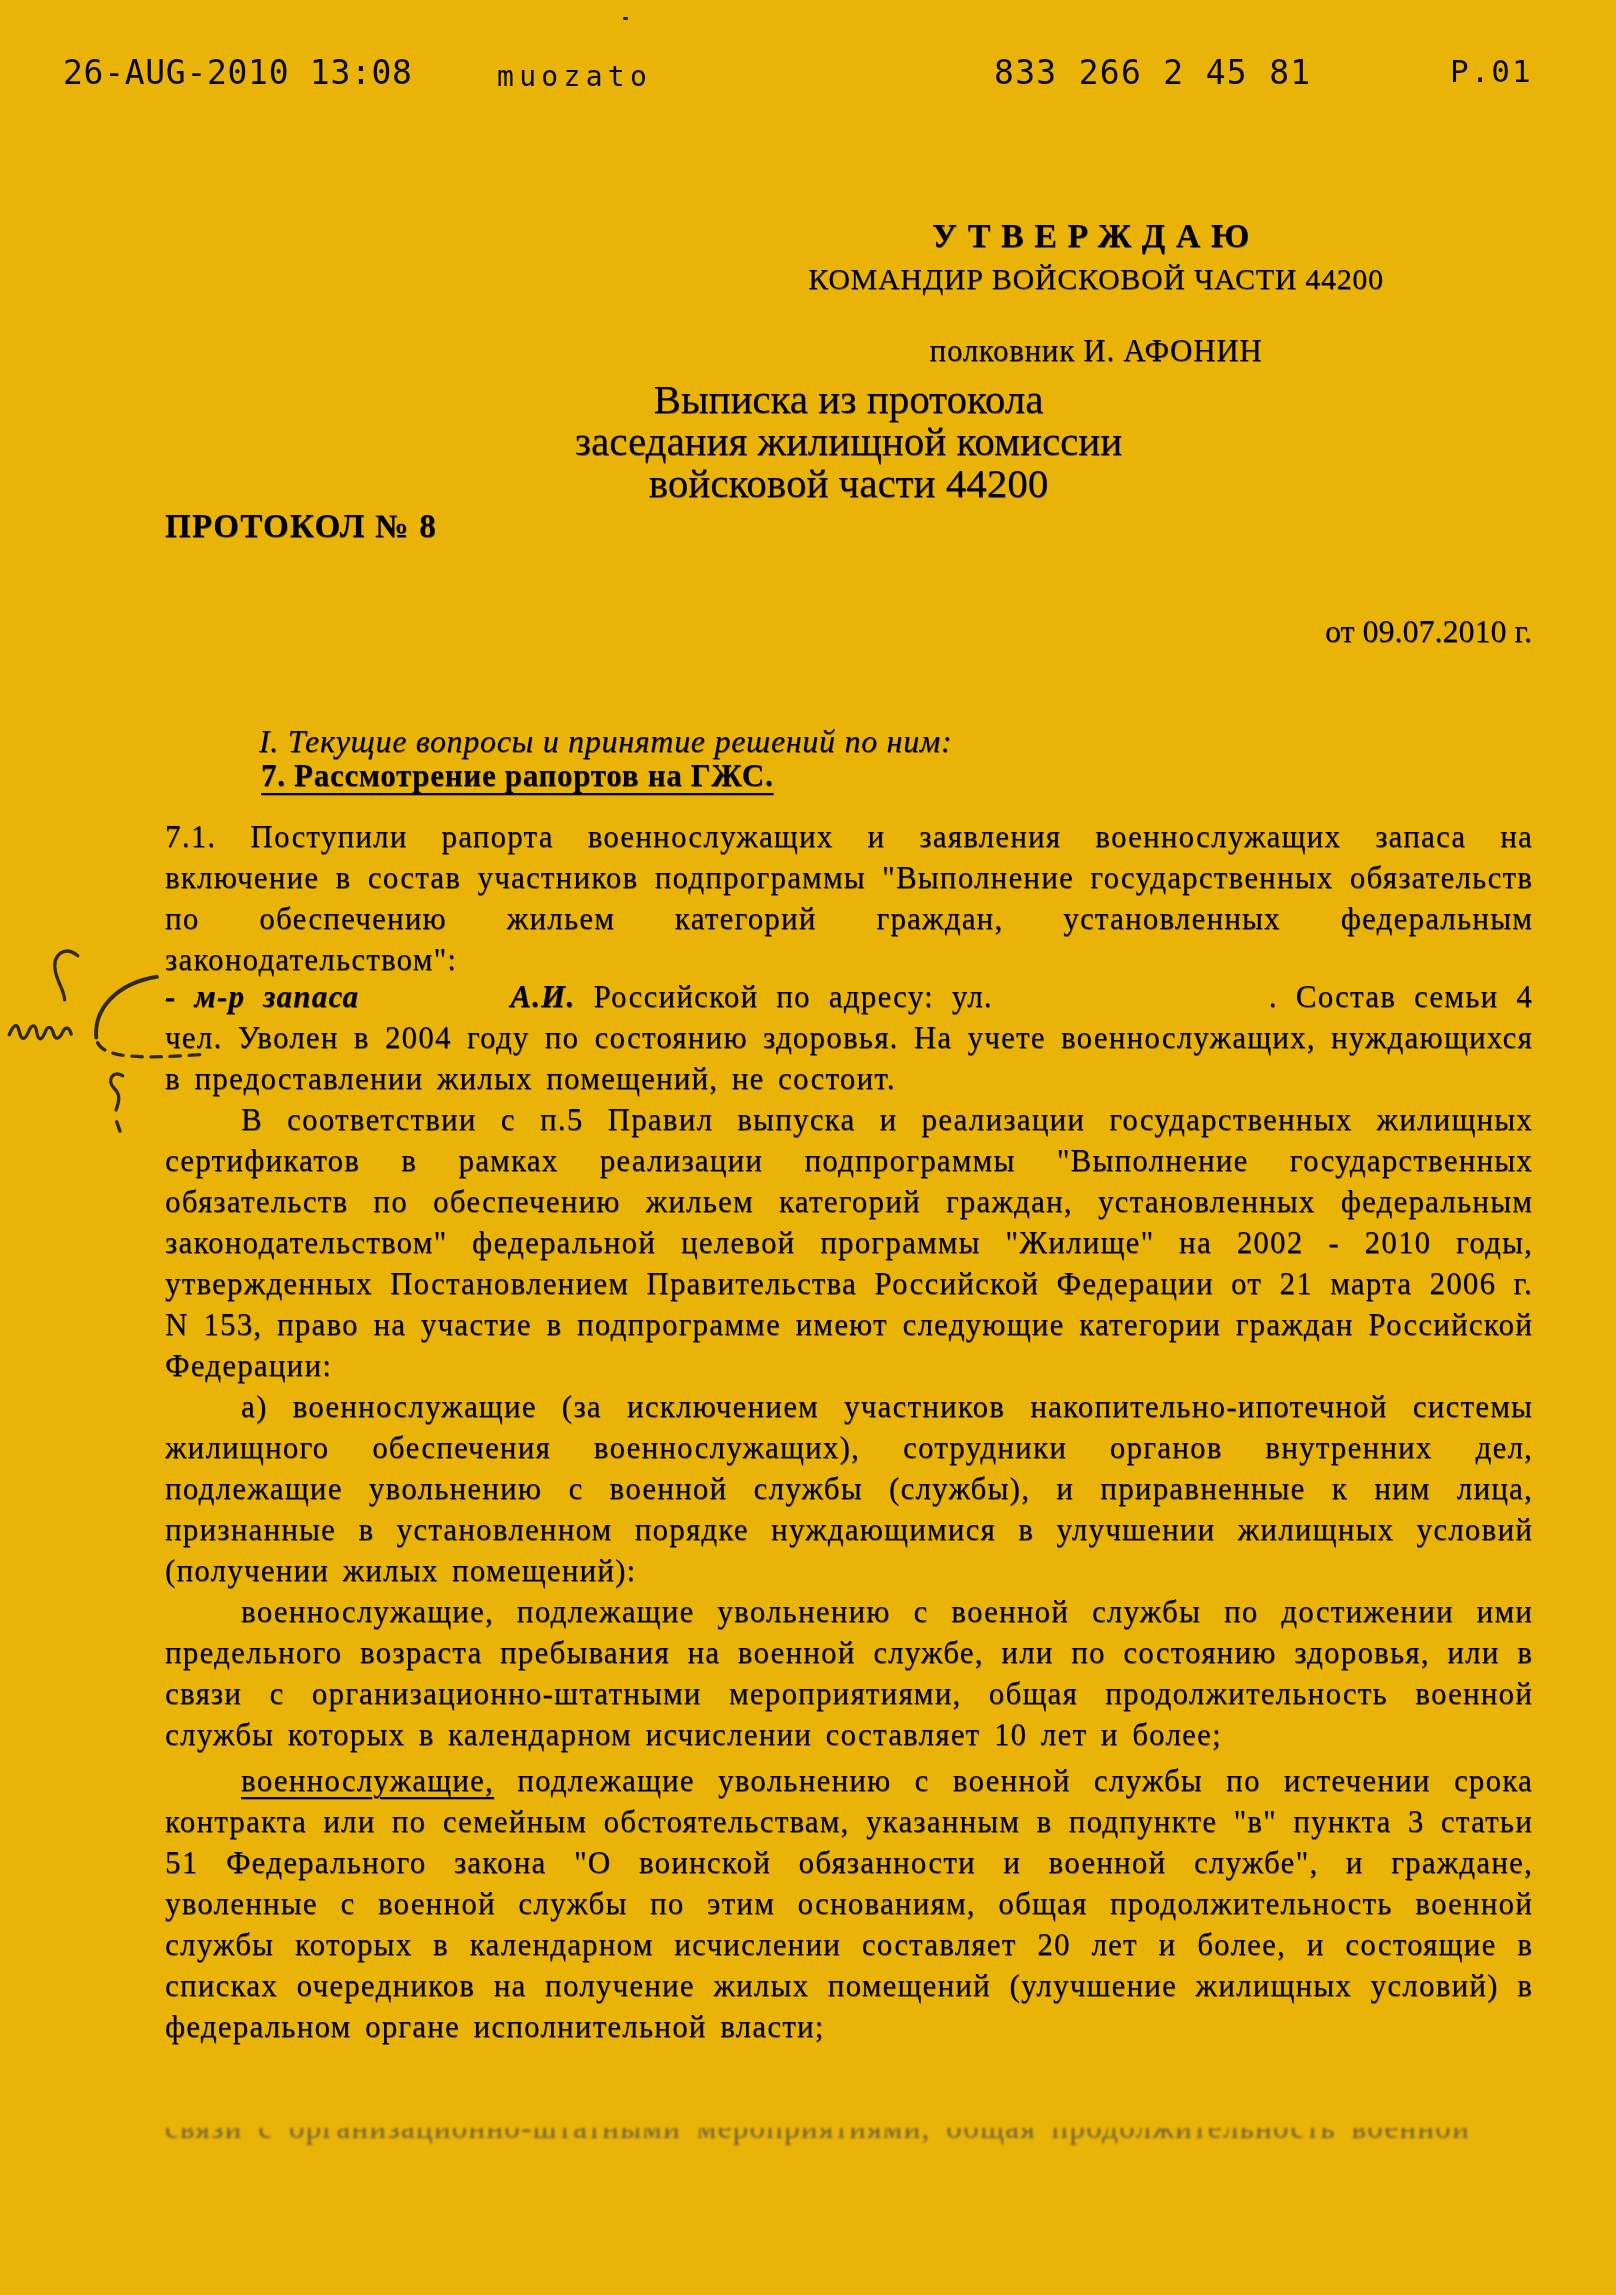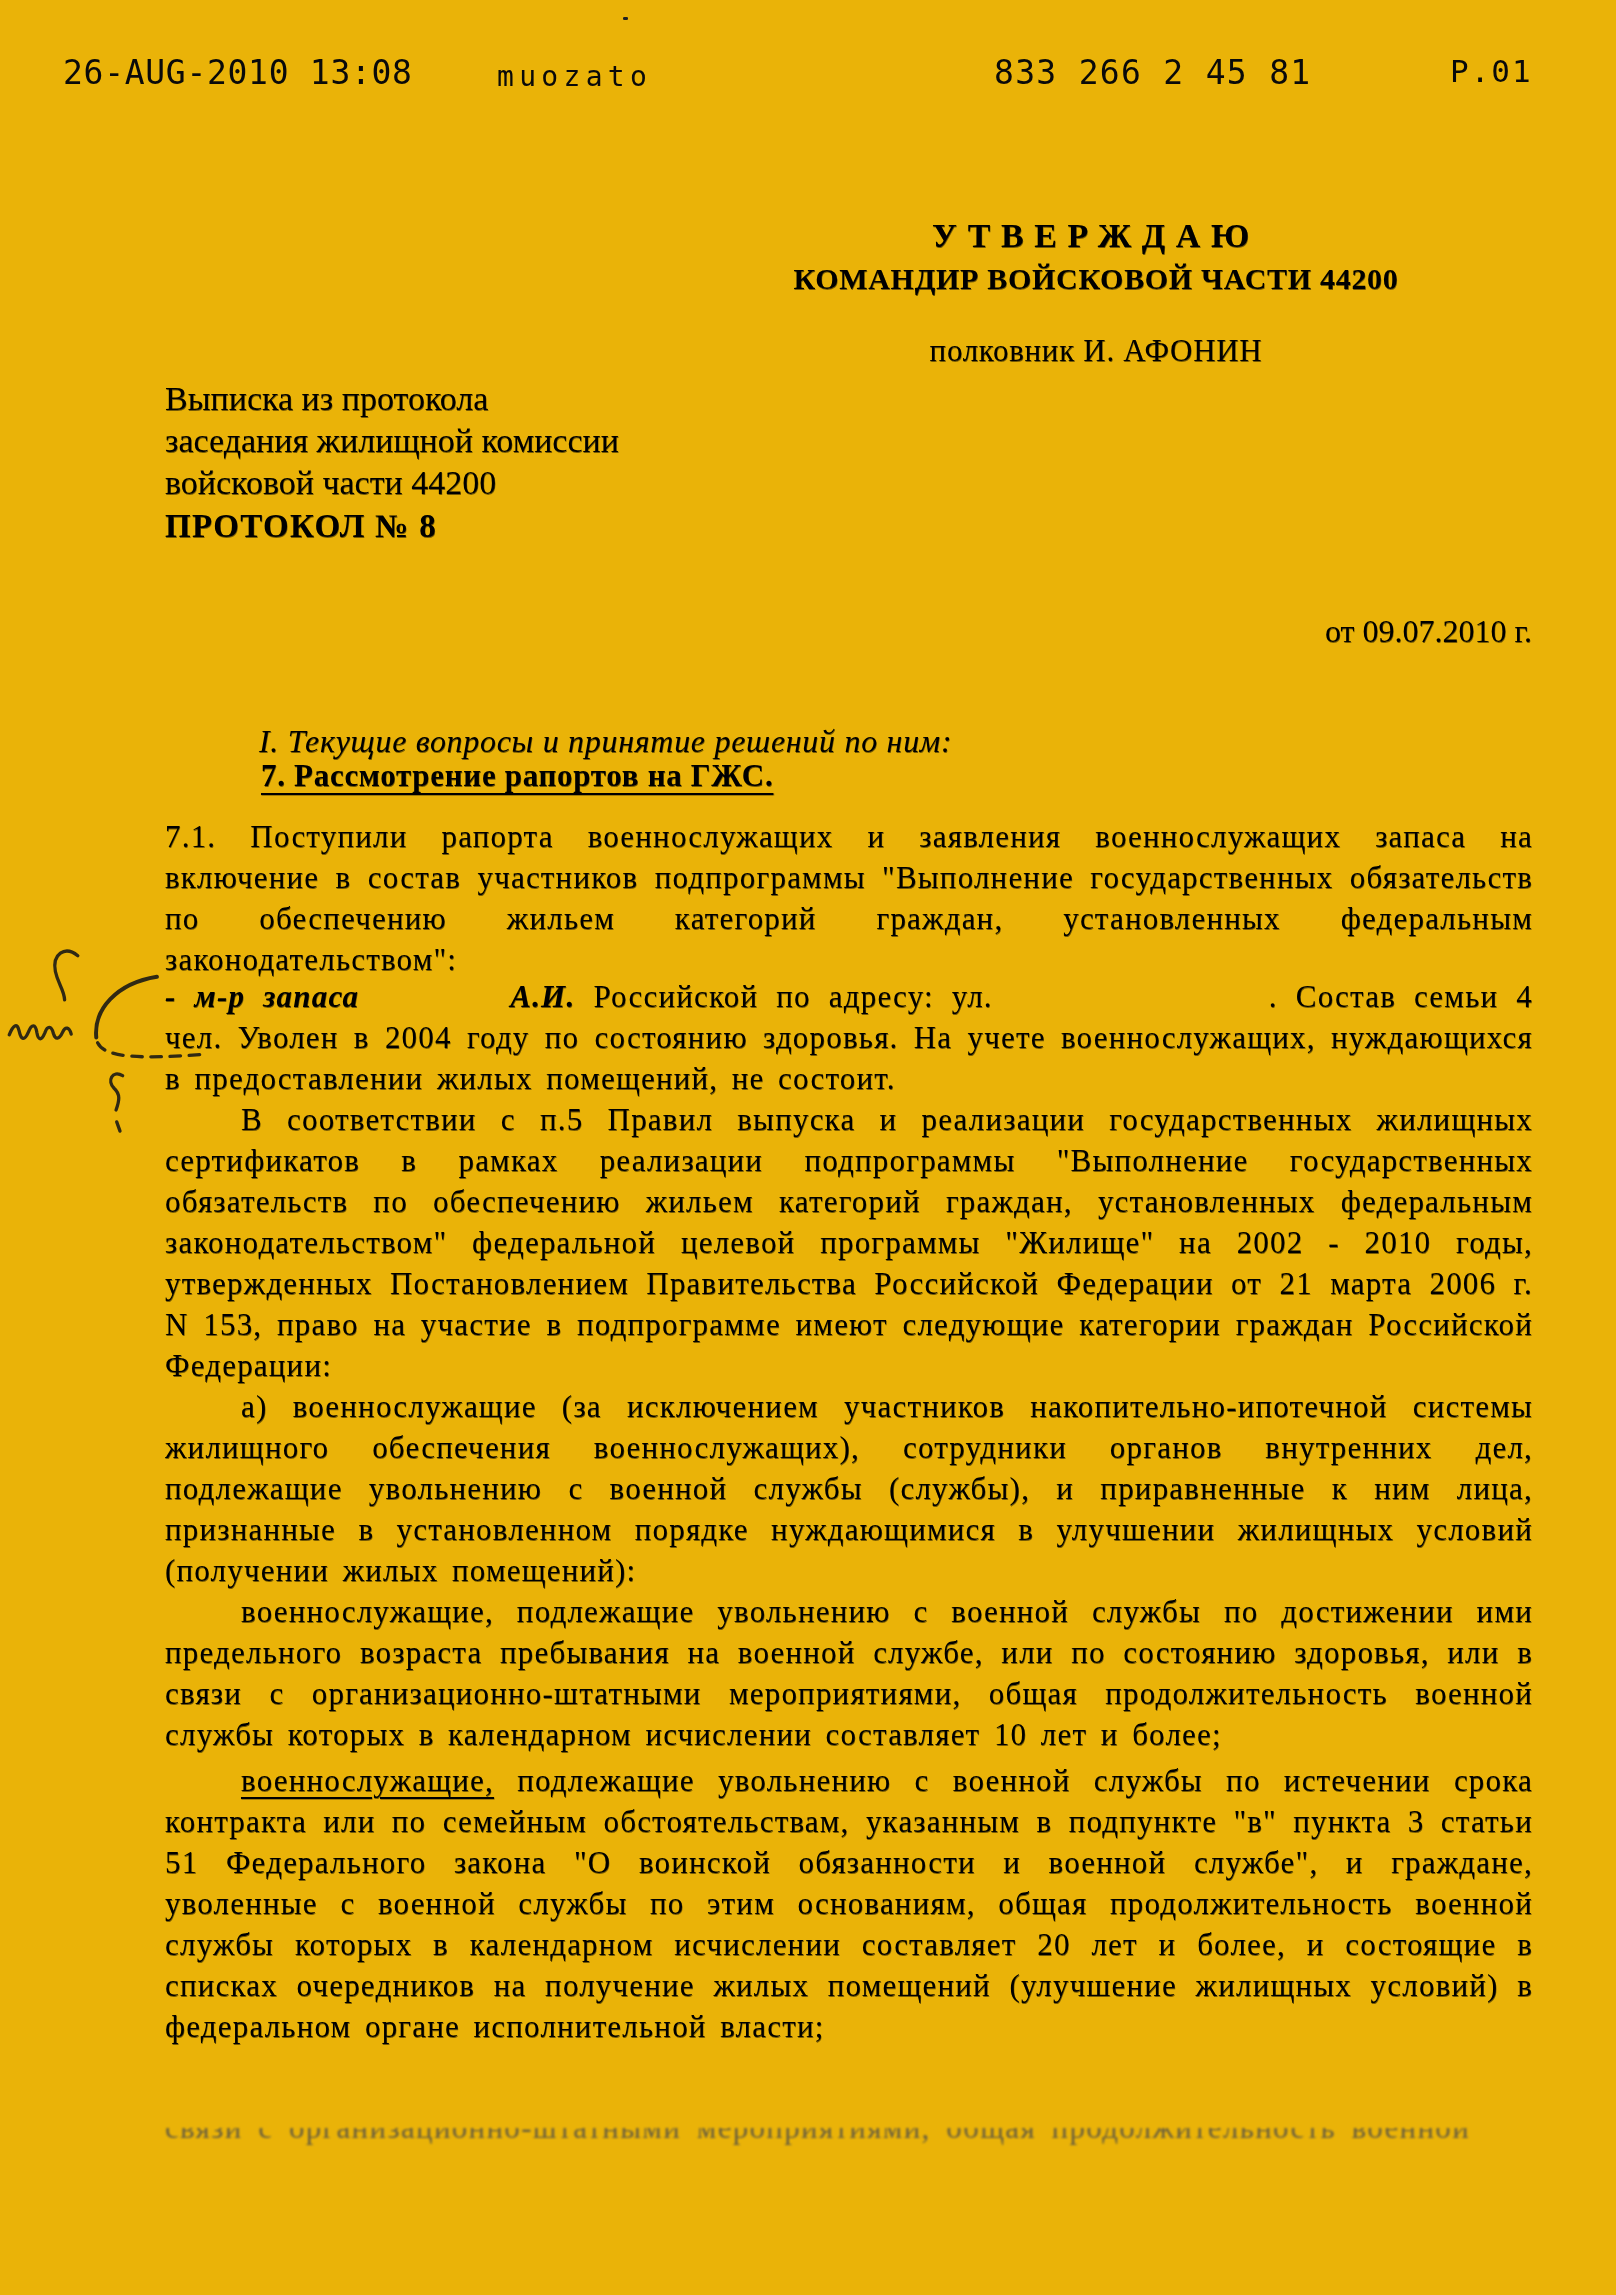--- a/index.html
+++ b/index.html
@@ -15,25 +15,25 @@
     font-family:"DejaVu Sans Mono", monospace;color:#0a0a0a;text-shadow:none;}
   .fax-header span{position:absolute;white-space:nowrap;top:0;}
   .fax-datetime{left:63px;font-size:33px;letter-spacing:0.7px;}
   .fax-sender{left:497px;top:6.6px !important;font-size:28px;letter-spacing:5.3px;}
   .fax-number{left:994px;font-size:33px;letter-spacing:1.3px;}
   .fax-page{left:1450px;font-size:31px;letter-spacing:2px;}
 
   
   .approval{position:absolute;top:217px;left:746px;width:700px;text-align:center;white-space:nowrap;}
   .approval .l1{font-size:34px;font-weight:bold;letter-spacing:10.6px;margin-bottom:6.6px;}
-  .approval .l2{font-size:30px;letter-spacing:0.7px;margin-bottom:8px;font-weight:bold;}
+  .approval .l2{font-size:30px;letter-spacing:0.7px;margin-bottom:8px;}
   .approval .l3{font-size:31px;letter-spacing:0.7px;margin-top:37px;}
 
   
-  .subtitle{position:absolute;top:378px;left:165px;width:1367px;text-align:left;font-size:34px;line-height:42px;}
+  .subtitle{position:absolute;top:378px;left:165px;width:1367px;text-align:center;font-size:41px;line-height:42px;}
   .doc-title{position:absolute;top:508px;left:165px;width:1367px;text-align:left;font-size:33px;font-weight:bold;letter-spacing:1.3px;}
   .date-line{position:absolute;top:613px;left:165px;width:1367px;text-align:right;font-size:32px;}
 
   .section-heading{position:absolute;top:683px;left:259px;font-size:32px;font-style:italic;letter-spacing:0.7px;white-space:nowrap;margin-top:40px;}
   .item-heading{position:absolute;top:758px;left:261px;font-size:31px;font-weight:600;letter-spacing:0.7px;white-space:nowrap;
     text-decoration:underline;text-decoration-thickness:2px;text-underline-offset:6.6px;}
 
   
   .para{position:absolute;left:165px;width:1368px;margin:0;font-size:31px;line-height:41px;
     text-align:justify;letter-spacing:1.2px;word-spacing:4.6px;overflow:hidden;}

